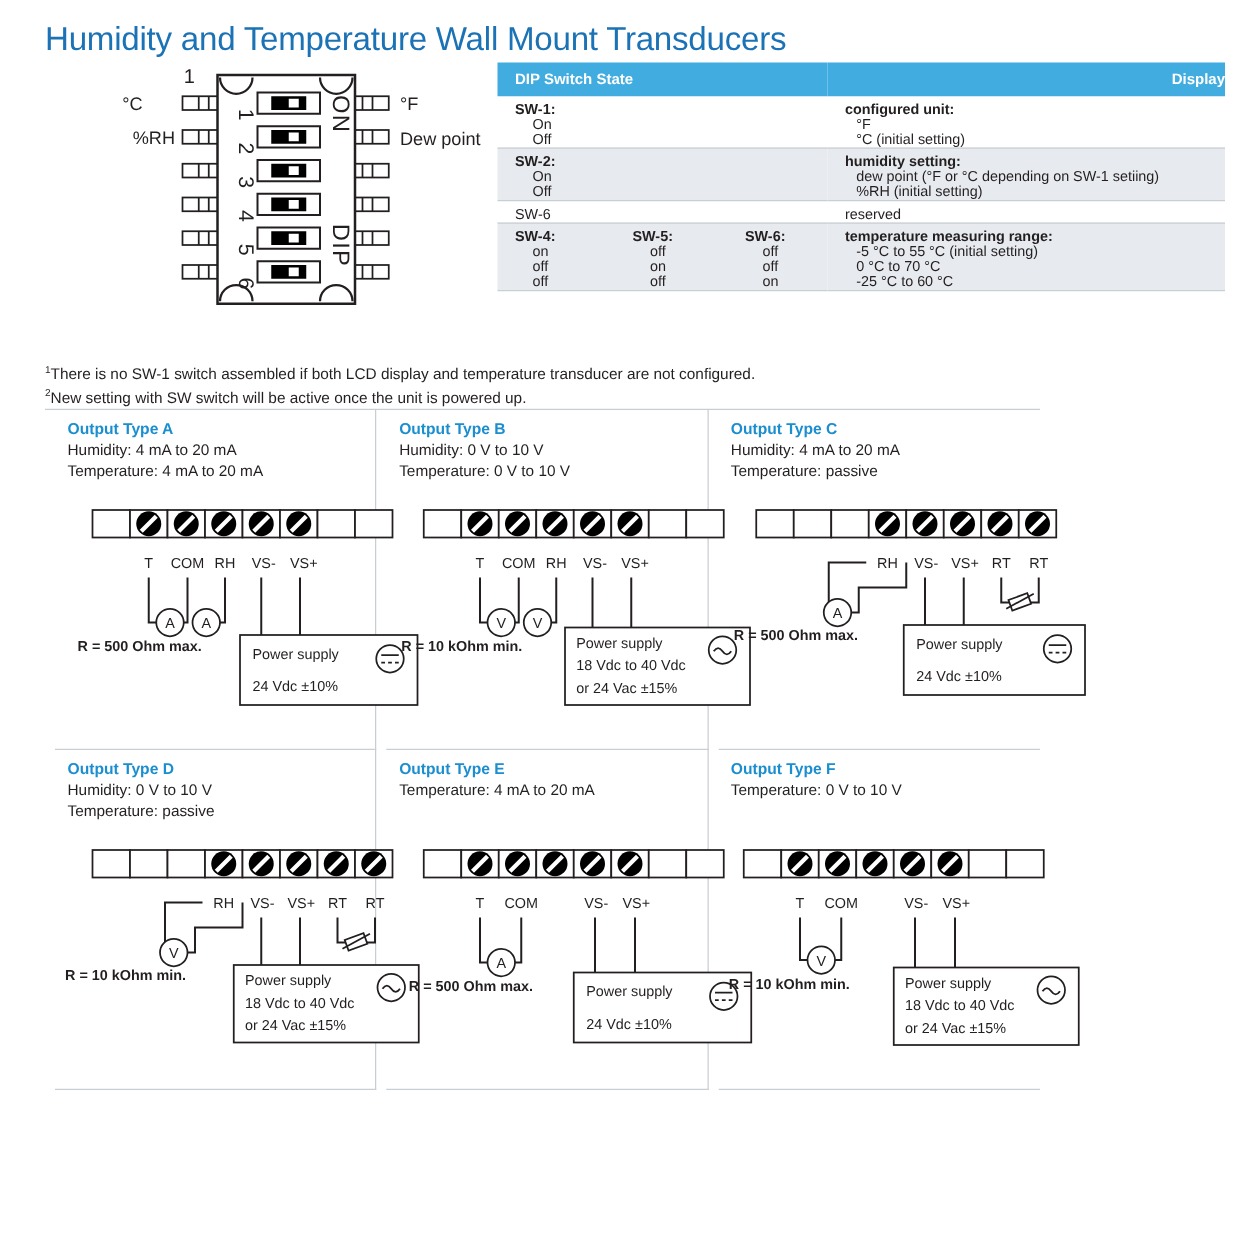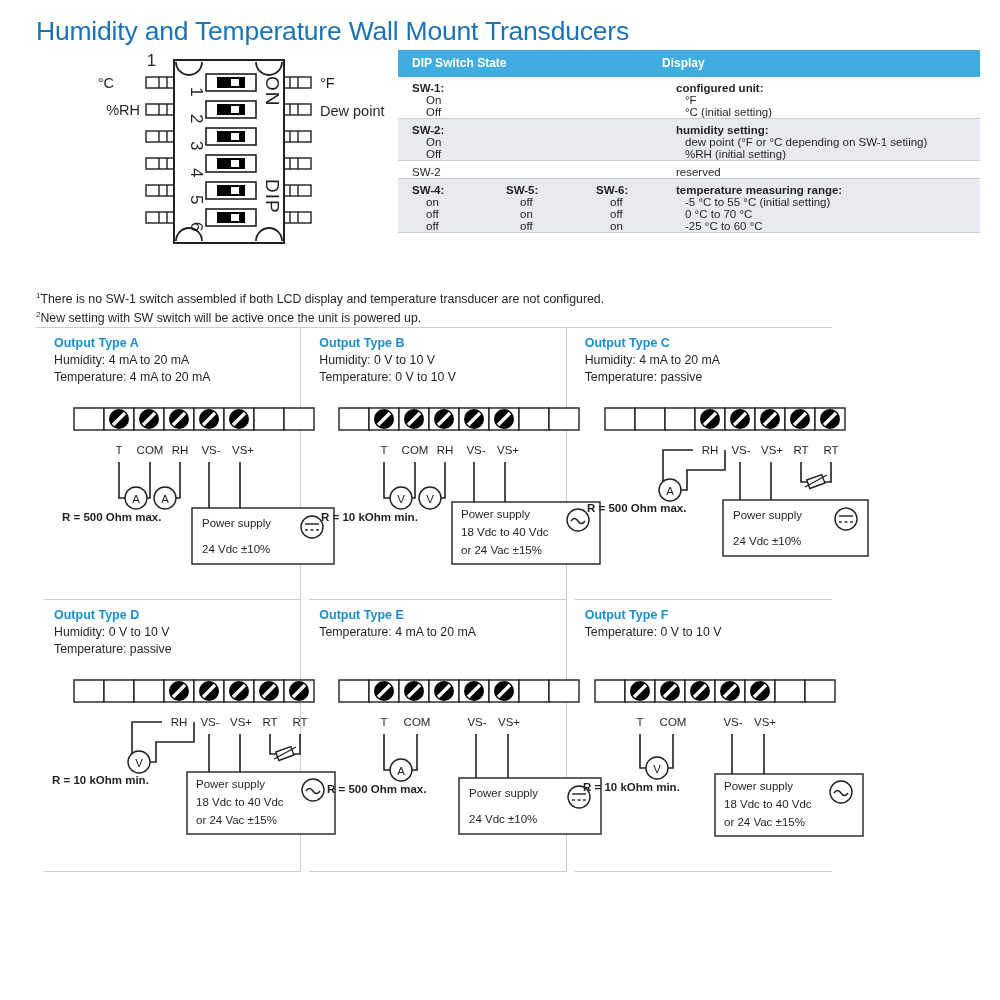--- a/index.html
+++ b/index.html
@@ -48,21 +48,21 @@
   .dip-table th {
     background: #41ace0;
     color: #ffffff;
     font-size: 12px;
     font-weight: bold;
     padding: 6px 0 7px 0;
     border: none;
     margin-left: 33px;
   }
   .dip-table th.state-h { text-align: left; padding-left: 14px; }
-  .dip-table th.disp-h { text-align: left; }
+  .dip-table th.disp-h { text-align: right; }
   .dip-table td { vertical-align: top; padding: 5px 0 0 0; border: none; }
   .dip-table tr.shade td { background: #e7eaee; }
   .dip-table tr.divider td { border-top: 1px solid #c9ced3; }
   .cell-state { width: 222px; padding-left: 14px !important; border-right: 1px solid #c9ced3; }
   .cell-disp  { padding-left: 14px !important; }
   .bold { font-weight: bold; }
   .ind  { padding-left: 14px; }
   .ind2 { padding-left: 9px; }
   .swcols { display: flex; gap: 24px; }
   .swcols > div { width: 66px; }
@@ -267,21 +267,21 @@
           </td>
           <td class="cell-disp">
             <div class="bold">humidity setting:</div>
             <div class="ind2">dew point (°F or °C depending on SW-1 setiing)</div>
             <div class="ind2">%RH (initial setting)</div>
           </td>
         </tr>
 
         <tr class="divider">
           <td class="cell-state">
-            <div>SW-2</div>
+            <div>SW-6</div>
           </td>
           <td class="cell-disp">
             <div>reserved</div>
           </td>
         </tr>
 
         <tr class="shade divider tbl-bottom">
           <td class="cell-state">
             <div class="swcols bold">
               <div class="c0">SW-4:</div>

